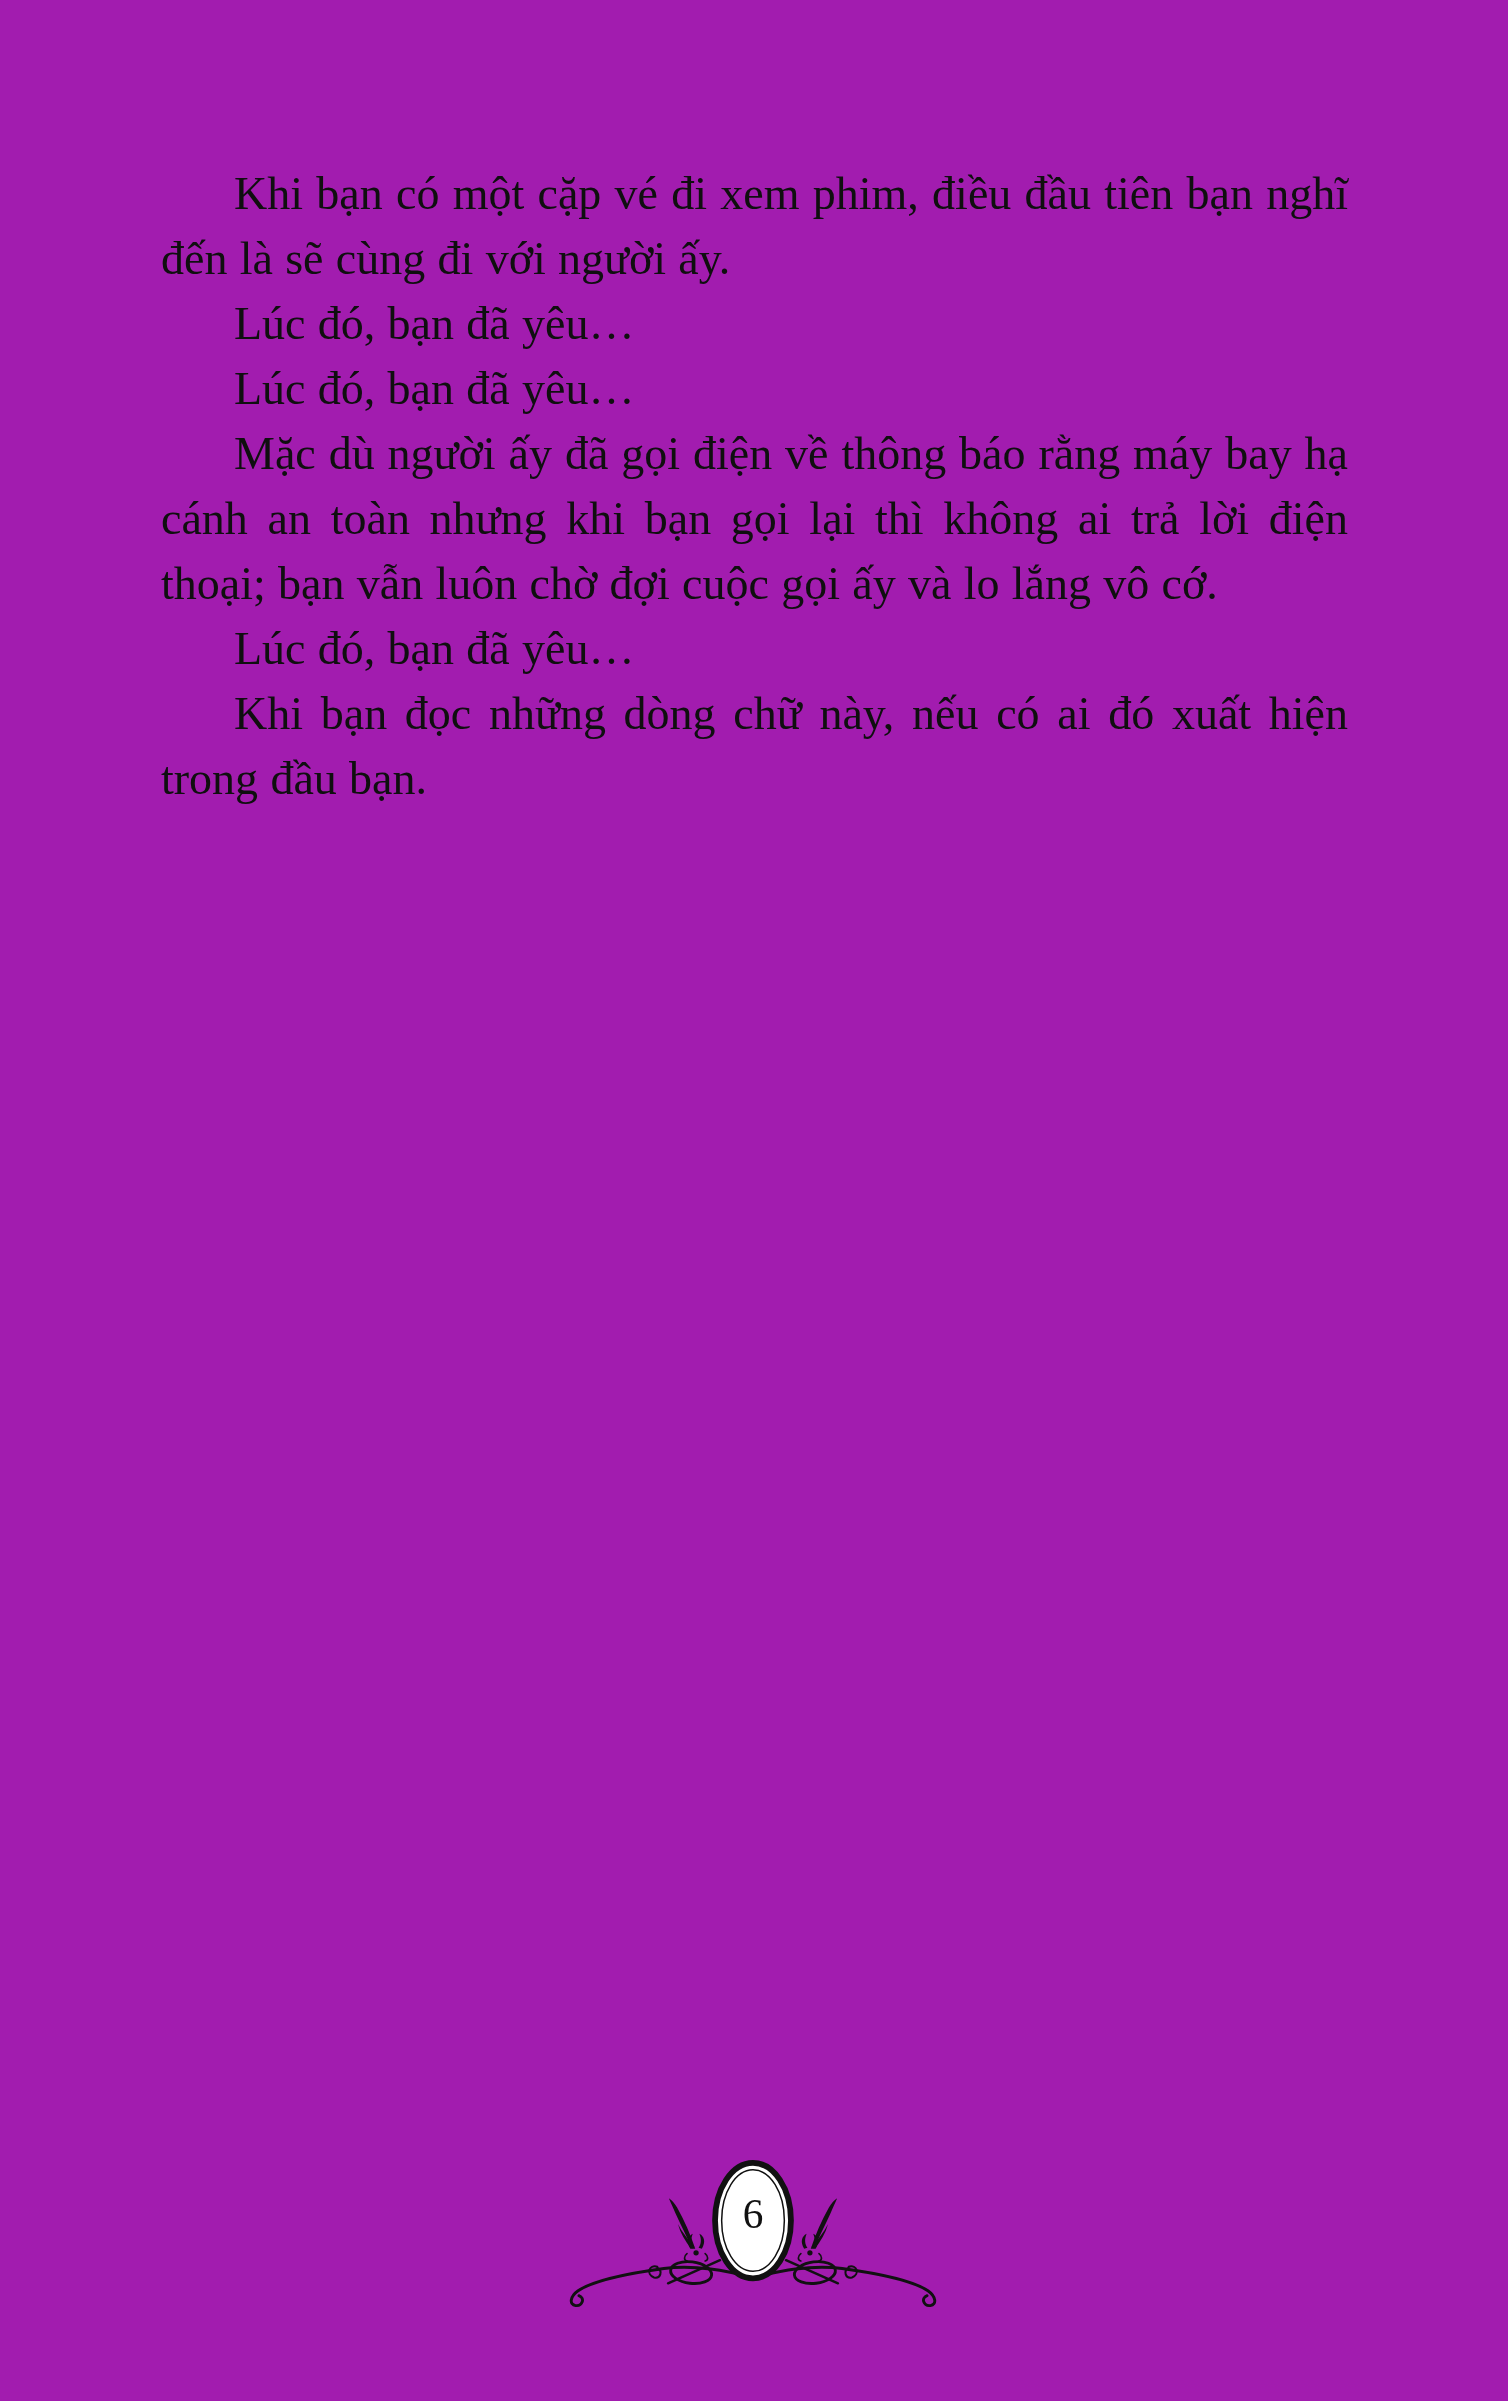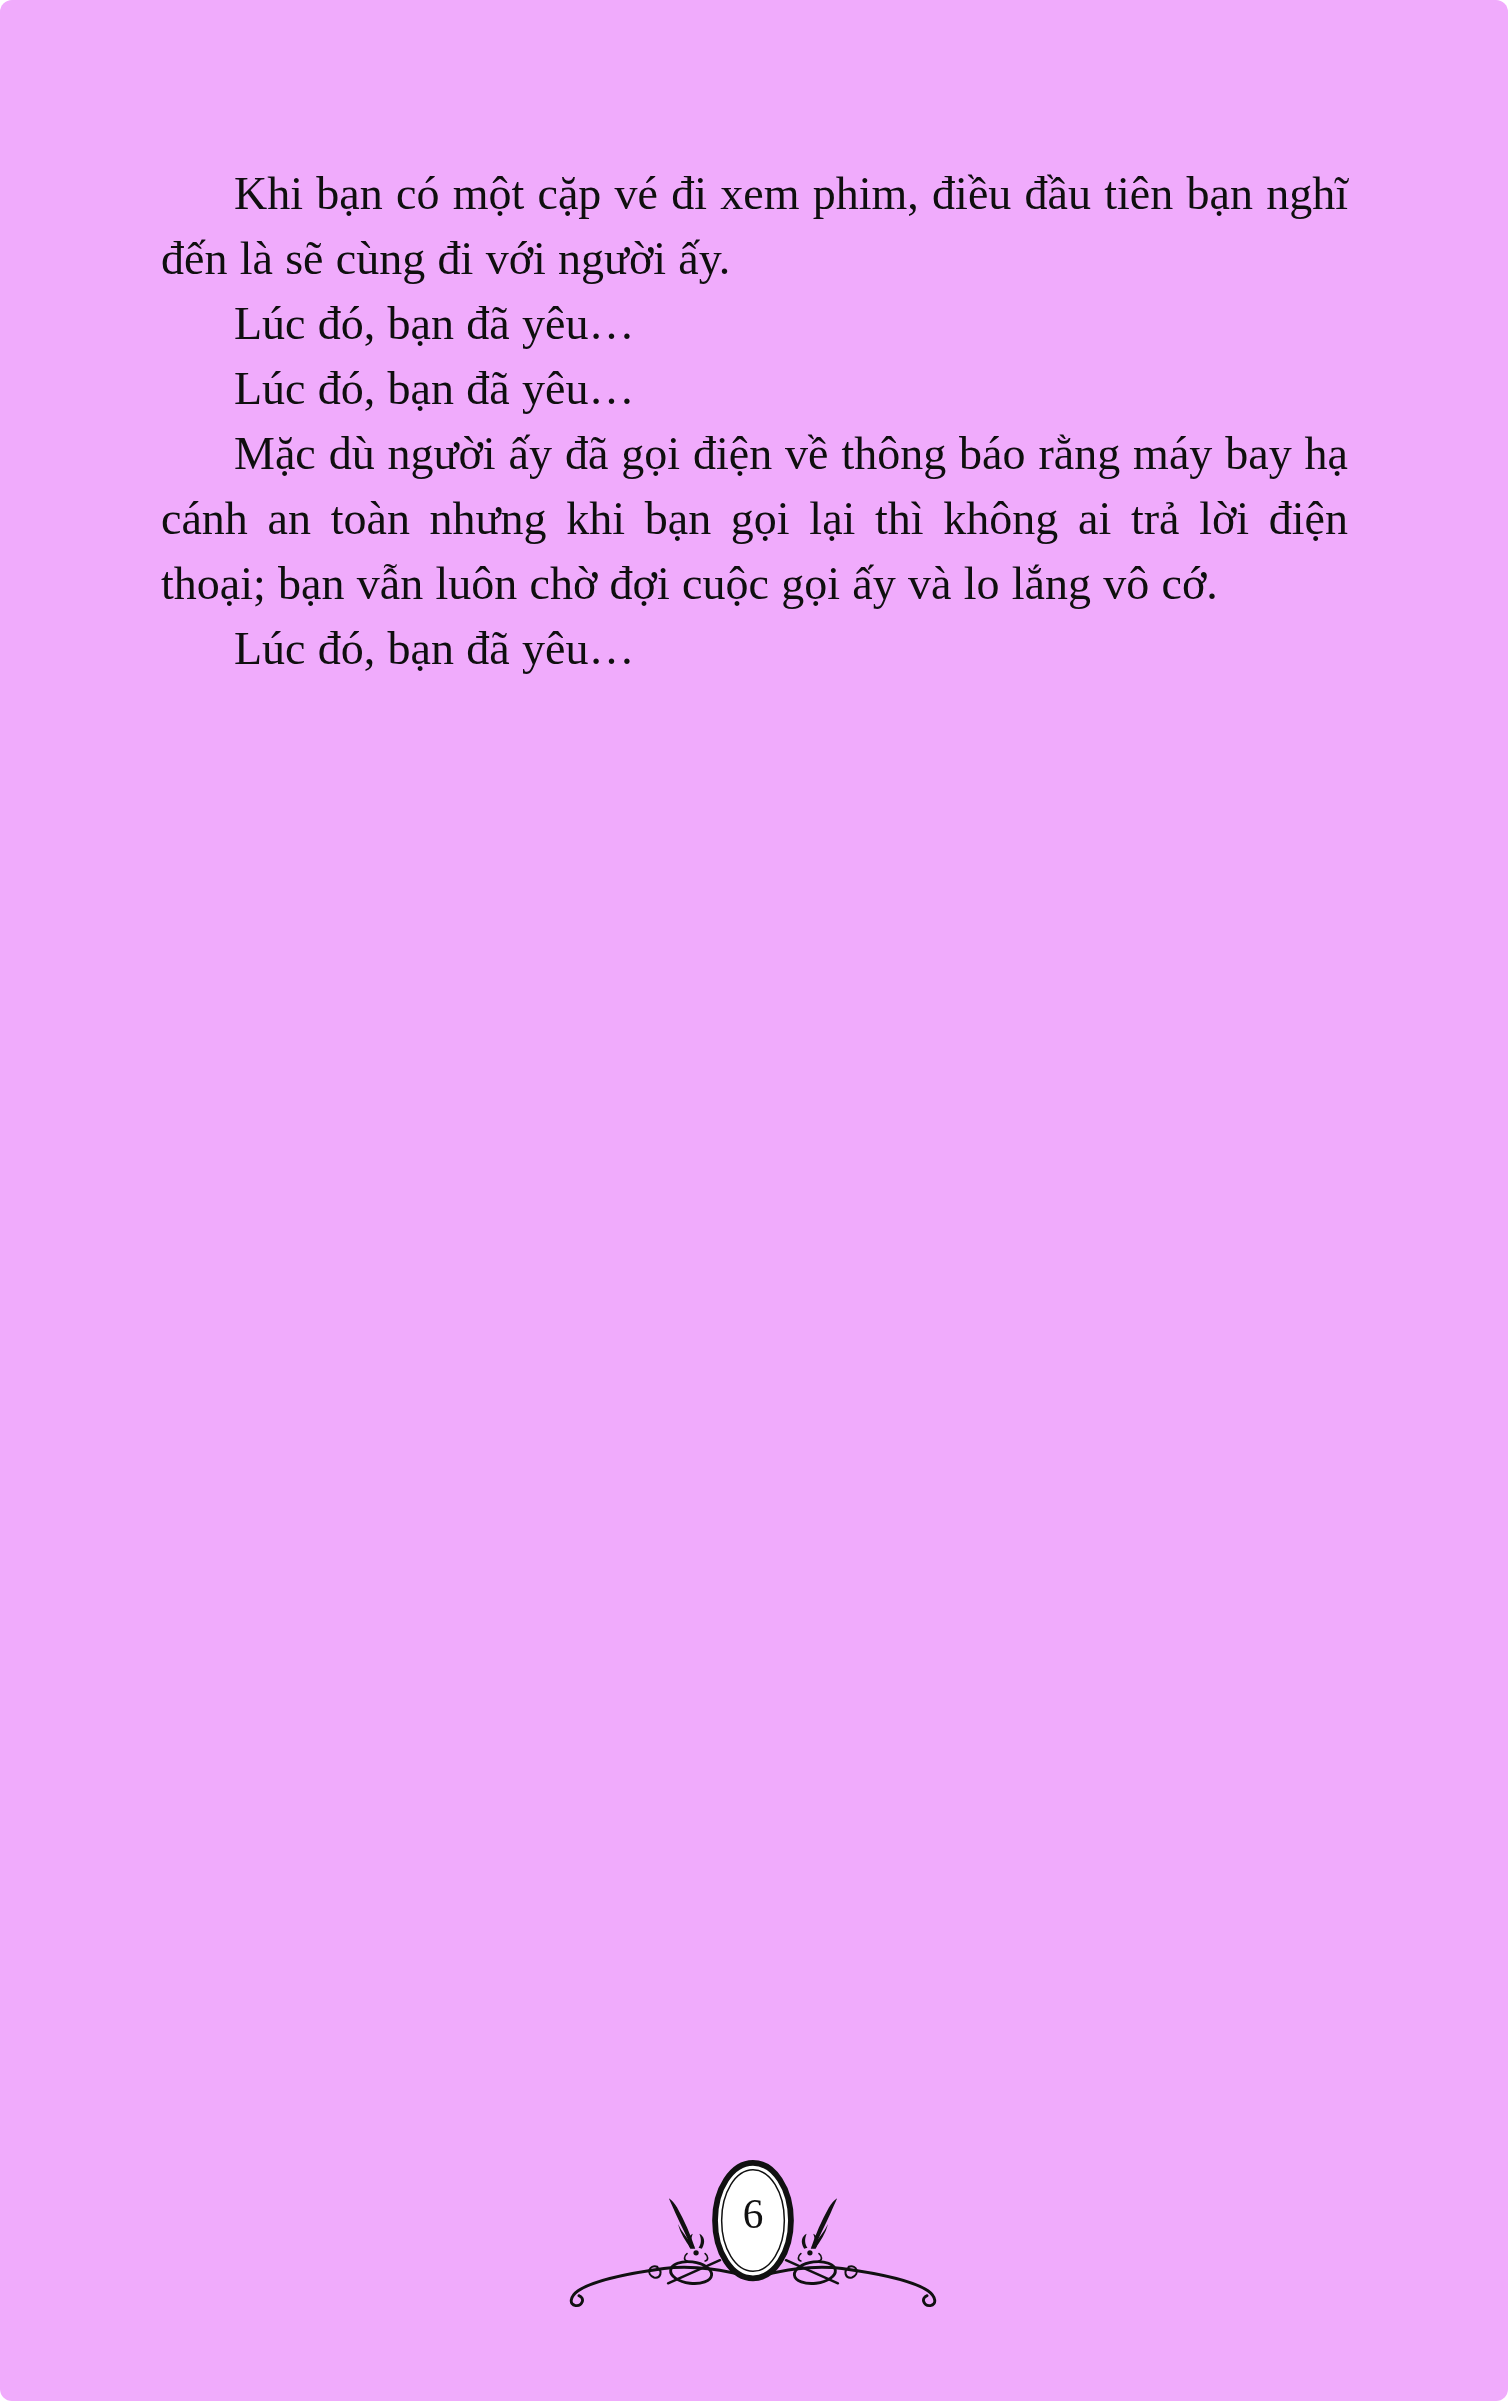--- a/index.html
+++ b/index.html
@@ -7,22 +7,21 @@
     width: 1508px;
     height: 2401px;
     background: #ffffff;
     overflow: hidden;
     position: relative;
     font-family: "Liberation Serif", "DejaVu Serif", serif;
   }
   .page {
     position: absolute;
     inset: 0;
-    background: #f0abfc;
-    border-radius: 12px;
+    background: #a21caf;
   }
   .text-block {
     position: absolute;
     left: 161px;
     top: 161px;
     width: 1187px;
     color: #0f0f0f;
   }
   .text-block p {
     margin: 0;
@@ -45,20 +44,21 @@
 <body>
 
 <div class="page">
 
   <div class="text-block">
     <p>Khi bạn có một cặp vé đi xem phim, điều đầu tiên bạn nghĩ đến là sẽ cùng đi với người ấy.</p>
     <p>Lúc đó, bạn đã yêu…</p>
     <p>Lúc đó, bạn đã yêu…</p>
     <p>Mặc dù người ấy đã gọi điện về thông báo rằng máy bay hạ cánh an toàn nhưng khi bạn gọi lại thì không ai trả lời điện thoại; bạn vẫn luôn chờ đợi cuộc gọi ấy và lo lắng vô cớ.</p>
     <p>Lúc đó, bạn đã yêu…</p>
+    <p>Khi bạn đọc những dòng chữ này, nếu có ai đó xuất hiện trong đầu bạn.</p>
   </div>
 
   <div class="ornament-wrap">
     <svg viewBox="0 0 460 200" xmlns="http://www.w3.org/2000/svg">
 
       <g id="half" stroke="#111111" fill="none" stroke-linecap="round">
         <path d="M228 157 C262 149 300 141 338 146 C382 152 424 161 442 173 C452 180 453 190 445 191 C437 192 433 182 441 179" stroke-width="3.5"></path>
         <ellipse cx="305" cy="151" rx="25" ry="13" transform="rotate(-7 305 151)" stroke-width="3.5"></ellipse>
         <path d="M270 136 L333 164" stroke-width="3"></path>
         <path d="M346 144 C356 141 360 153 350 157 C342 159 339 149 346 145" stroke-width="2.5"></path>

